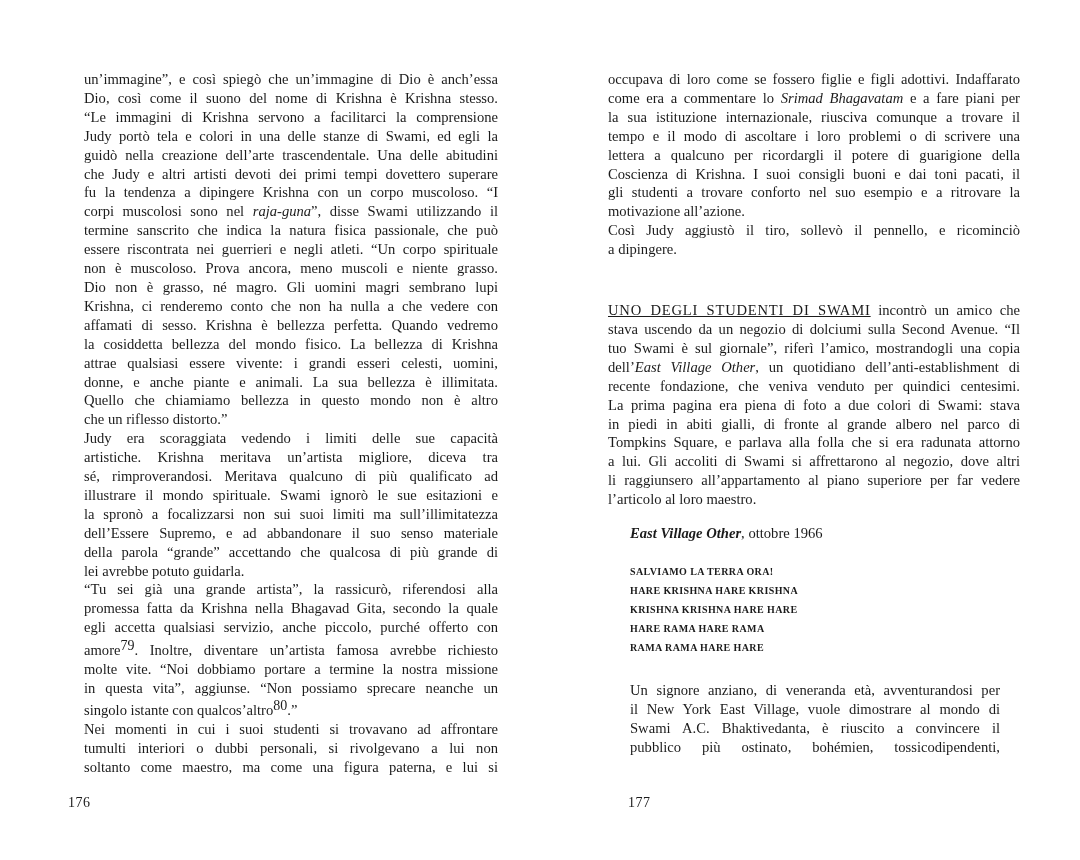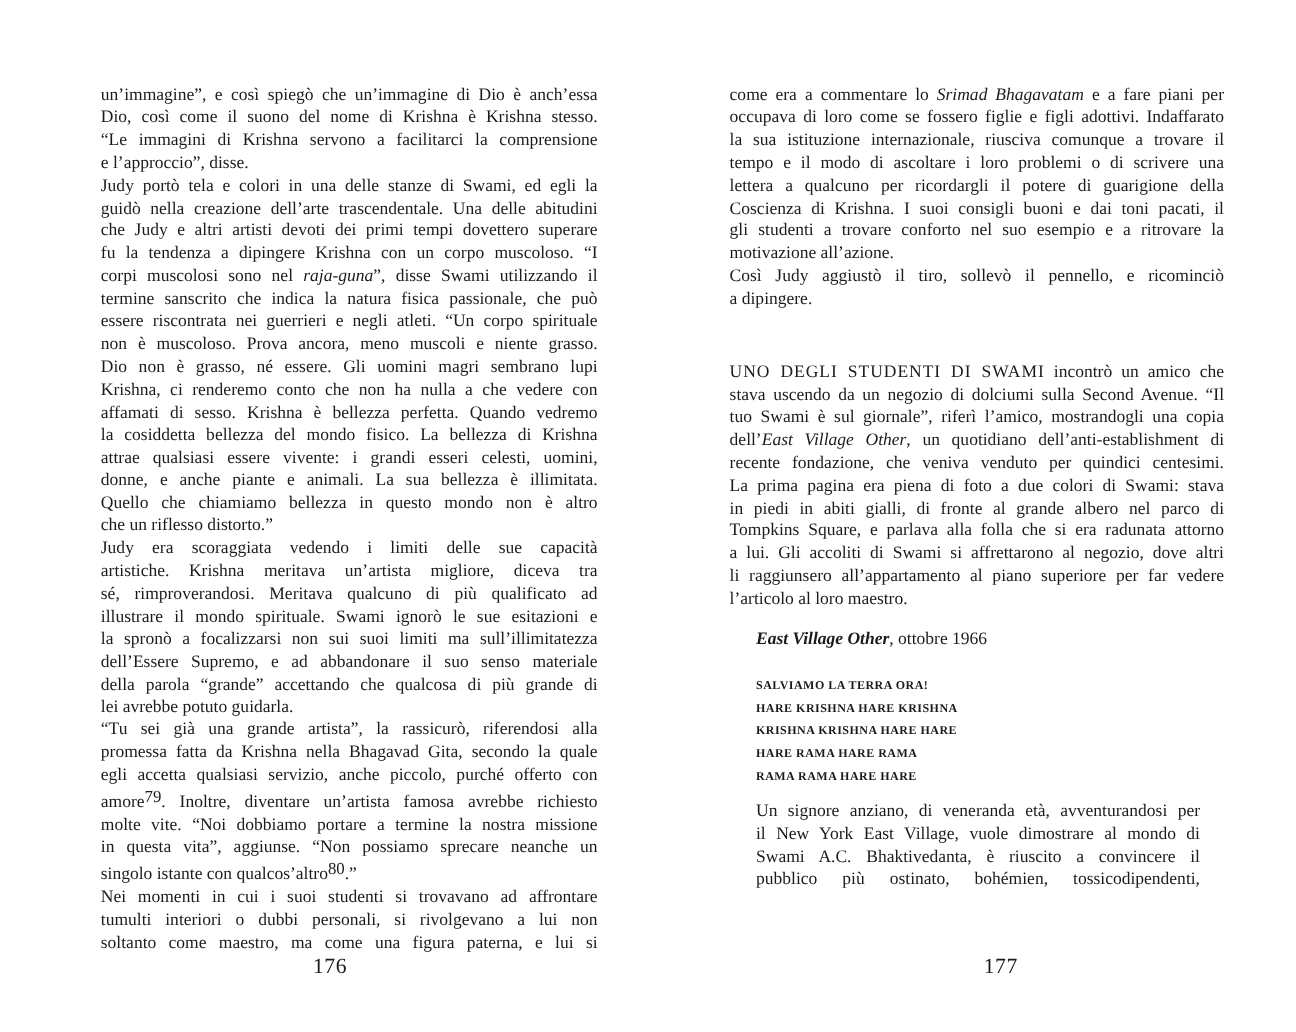--- a/index.html
+++ b/index.html
@@ -15,56 +15,55 @@
   .line{
     white-space:nowrap;
     line-height:18.9px;
     font-size:14.6px;
     text-align:left;
   }
   .line.j{text-align:justify;text-align-last:justify;}
   .it{font-style:italic;}
   .bi{font-style:italic;font-weight:bold;}
   .sup{font-size:14px;vertical-align:4.5px;letter-spacing:0;}
-  .caps{letter-spacing:0.8px;}
+  .caps{letter-spacing:0.8px;text-decoration:underline;}
   .block{margin:0;}
   .block.spacer{height:42px;}
   .block.citation{margin-top:15px;padding-left:22px;}
   .block.headline{margin-top:20px;padding-left:22px;font-weight:bold;letter-spacing:0.4px;}
   .block.headline .line{font-size:10px;}
-  .block.quote{margin-top:10px;padding-left:22px;padding-right:20px;}
+  .block.quote{margin-top:24px;padding-left:22px;padding-right:20px;}
   .page-number{
-    position:absolute;top:795px;font-size:18px;text-align:center;
+    position:absolute;top:795px;font-size:14px;text-align:left;
     letter-spacing:0.5px;
   }
   #page-num-left{left:68px;width:414px;}
   #page-num-right{left:628px;width:412px;}
 </style>
 </head>
 <body>
 
 <div>
 
   <div class="page-col" id="left-col">
       <div class="block para">
         <div class="line j">un’immagine”, e così spiegò che un’immagine di Dio è anch’essa</div>
         <div class="line j">Dio, così come il suono del nome di Krishna è Krishna stesso.</div>
         <div class="line j">“Le immagini di Krishna servono a facilitarci la comprensione</div>
-        <div class="line">e l’approccio”, disse.</div>
       </div>
       <div class="block para">
         <div class="line j">Judy portò tela e colori in una delle stanze di Swami, ed egli la</div>
         <div class="line j">guidò nella creazione dell’arte trascendentale. Una delle abitudini</div>
         <div class="line j">che Judy e altri artisti devoti dei primi tempi dovettero superare</div>
         <div class="line j">fu la tendenza a dipingere Krishna con un corpo muscoloso. “I</div>
         <div class="line j">corpi muscolosi sono nel <span class="it">raja-guna</span>”, disse Swami utilizzando il</div>
         <div class="line j">termine sanscrito che indica la natura fisica passionale, che può</div>
         <div class="line j">essere riscontrata nei guerrieri e negli atleti. “Un corpo spirituale</div>
         <div class="line j">non è muscoloso. Prova ancora, meno muscoli e niente grasso.</div>
-        <div class="line j">Dio non è grasso, né essere. Gli uomini magri sembrano lupi</div>
+        <div class="line j">Dio non è grasso, né magro. Gli uomini magri sembrano lupi</div>
         <div class="line j">Krishna, ci renderemo conto che non ha nulla a che vedere con</div>
         <div class="line j">affamati di sesso. Krishna è bellezza perfetta. Quando vedremo</div>
         <div class="line j">la cosiddetta bellezza del mondo fisico. La bellezza di Krishna</div>
         <div class="line j">attrae qualsiasi essere vivente: i grandi esseri celesti, uomini,</div>
         <div class="line j">donne, e anche piante e animali. La sua bellezza è illimitata.</div>
         <div class="line j">Quello che chiamiamo bellezza in questo mondo non è altro</div>
         <div class="line">che un riflesso distorto.”</div>
       </div>
       <div class="block para">
         <div class="line j">Judy era scoraggiata vedendo i limiti delle sue capacità</div>
@@ -87,22 +86,22 @@
       </div>
       <div class="block para">
         <div class="line j">Nei momenti in cui i suoi studenti si trovavano ad affrontare</div>
         <div class="line j">tumulti interiori o dubbi personali, si rivolgevano a lui non</div>
         <div class="line j">soltanto come maestro, ma come una figura paterna, e lui si</div>
       </div>
     </div>
 
   <div class="page-col" id="right-col">
       <div class="block para">
+        <div class="line j">occupava di loro come se fossero figlie e figli adottivi. Indaffarato</div>
         <div class="line j">come era a commentare lo <span class="it">Srimad Bhagavatam</span> e a fare piani per</div>
-        <div class="line j">occupava di loro come se fossero figlie e figli adottivi. Indaffarato</div>
         <div class="line j">la sua istituzione internazionale, riusciva comunque a trovare il</div>
         <div class="line j">tempo e il modo di ascoltare i loro problemi o di scrivere una</div>
         <div class="line j">lettera a qualcuno per ricordargli il potere di guarigione della</div>
         <div class="line j">Coscienza di Krishna. I suoi consigli buoni e dai toni pacati, il</div>
         <div class="line j">gli studenti a trovare conforto nel suo esempio e a ritrovare la</div>
         <div class="line">motivazione all’azione.</div>
       </div>
       <div class="block para">
         <div class="line j">Così Judy aggiustò il tiro, sollevò il pennello, e ricominciò</div>
         <div class="line">a dipingere.</div>

